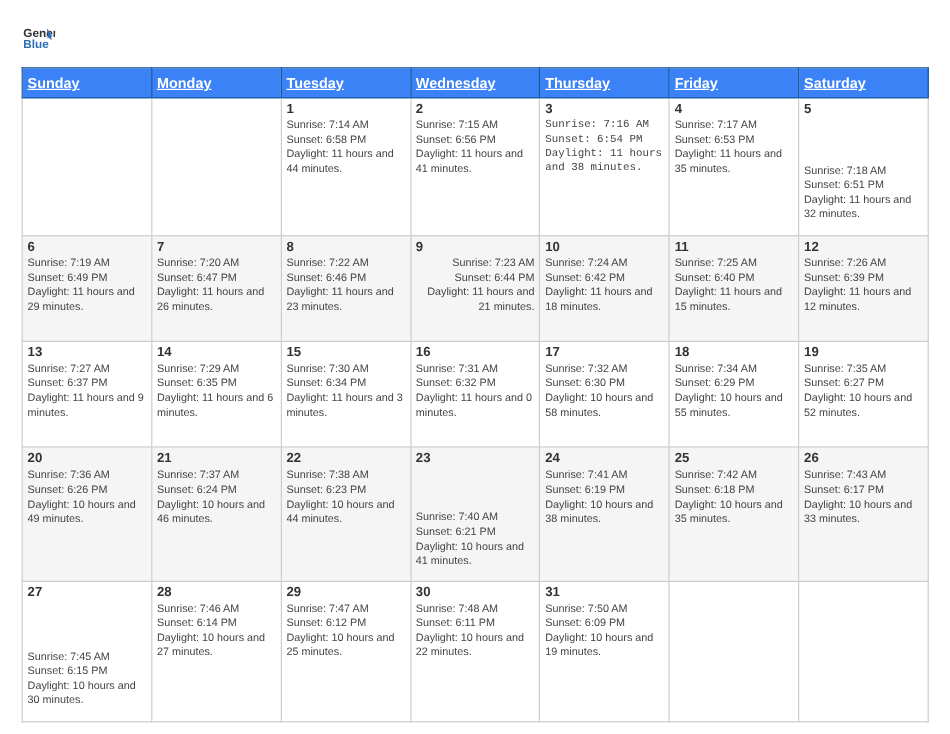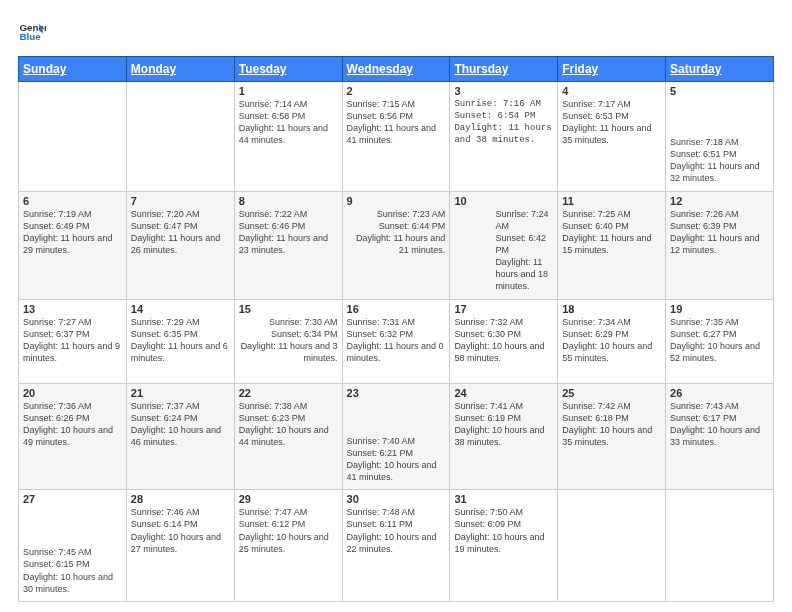--- a/index.html
+++ b/index.html
@@ -185,21 +185,21 @@
 Daylight: 11 hours and 23 minutes.</div>
           </td>
           <td>
             <span class="day-num">9</span>
             <div class="day-info" style="white-space: pre-line; text-align: right;">Sunrise: 7:23 AM
 Sunset: 6:44 PM
 Daylight: 11 hours and 21 minutes.</div>
           </td>
           <td>
             <span class="day-num">10</span>
-            <div class="day-info" style="white-space: pre-line; margin-left: 41px;">Sunrise: 7:24 AM
+            <div class="day-info" style="white-space: pre-line;">Sunrise: 7:24 AM
 Sunset: 6:42 PM
 Daylight: 11 hours and 18 minutes.</div>
           </td>
           <td>
             <span class="day-num">11</span>
             <div class="day-info" style="white-space: pre-line;">Sunrise: 7:25 AM
 Sunset: 6:40 PM
 Daylight: 11 hours and 15 minutes.</div>
           </td>
           <td>
@@ -217,21 +217,21 @@
 Daylight: 11 hours and 9 minutes.</div>
           </td>
           <td>
             <span class="day-num">14</span>
             <div class="day-info" style="white-space: pre-line;">Sunrise: 7:29 AM
 Sunset: 6:35 PM
 Daylight: 11 hours and 6 minutes.</div>
           </td>
           <td>
             <span class="day-num">15</span>
-            <div class="day-info" style="white-space: pre-line; text-align: right;">Sunrise: 7:30 AM
+            <div class="day-info" style="white-space: pre-line;">Sunrise: 7:30 AM
 Sunset: 6:34 PM
 Daylight: 11 hours and 3 minutes.</div>
           </td>
           <td>
             <span class="day-num">16</span>
             <div class="day-info" style="white-space: pre-line;">Sunrise: 7:31 AM
 Sunset: 6:32 PM
 Daylight: 11 hours and 0 minutes.</div>
           </td>
           <td>

